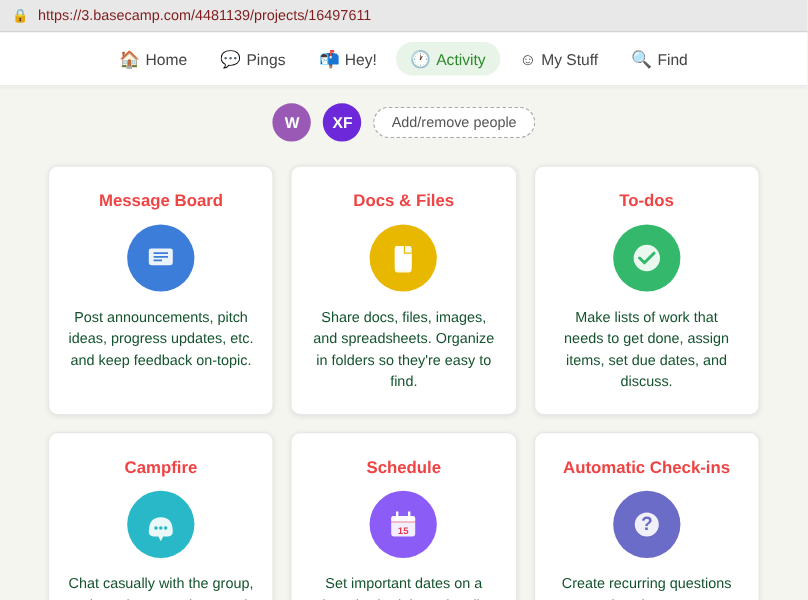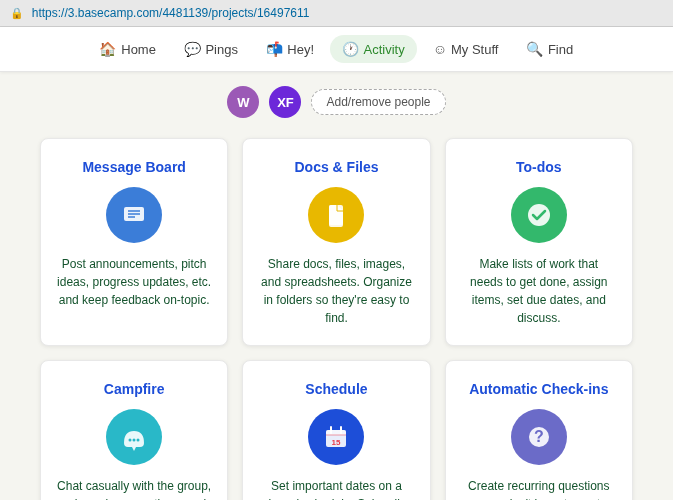--- a/index.html
+++ b/index.html
@@ -18,21 +18,21 @@
       gap: 8px;
       border-bottom: 1px solid #ccc;
       font-size: 12px;
       color: #555;
     }
     .browser-bar .lock-icon {
       font-size: 11px;
       color: #666;
     }
     .browser-bar .url {
-      color: #0369a1;
+      color: #7f1d1d;
       font-size: 12px;
     }
 
     .nav-bar {
       background: #fff;
       display: flex;
       justify-content: center;
       align-items: center;
       gap: 4px;
       padding: 8px 0;
@@ -109,21 +109,21 @@
       text-align: center;
       box-shadow: 0 1px 4px rgba(0,0,0,0.08);
       border: 1px solid #e8e8e8;
       cursor: pointer;
     }
 
     .tool-card-title {
       font-weight: 700;
       font-size: 14px;
       margin-bottom: 12px;
-      color: #1d4ed8;
+      color: #ef4444;
     }
 
     .tool-icon-circle {
       width: 56px;
       height: 56px;
       border-radius: 50%;
       display: flex;
       align-items: center;
       justify-content: center;
       margin: 0 auto 12px;
@@ -134,21 +134,21 @@
     .tool-card-desc {
       font-size: 12px;
       color: #14532d;
       line-height: 1.5;
     }
 
     .icon-message { background: #3b7dd8; }
     .icon-todo { background: #33b86c; }
     .icon-docs { background: #e8b800; }
     .icon-campfire { background: #29b8c8; }
-    .icon-schedule { background: #1d4ed8; }
+    .icon-schedule { background: #8b5cf6; }
     .icon-checkins { background: #6b6bc8; }
   </style>
 </head>
 <body>
 
 <div class="browser-bar">
   <span class="lock-icon">🔒</span>
   <span class="url">https://3.basecamp.com/4481139/projects/16497611</span>
 </div>
 

